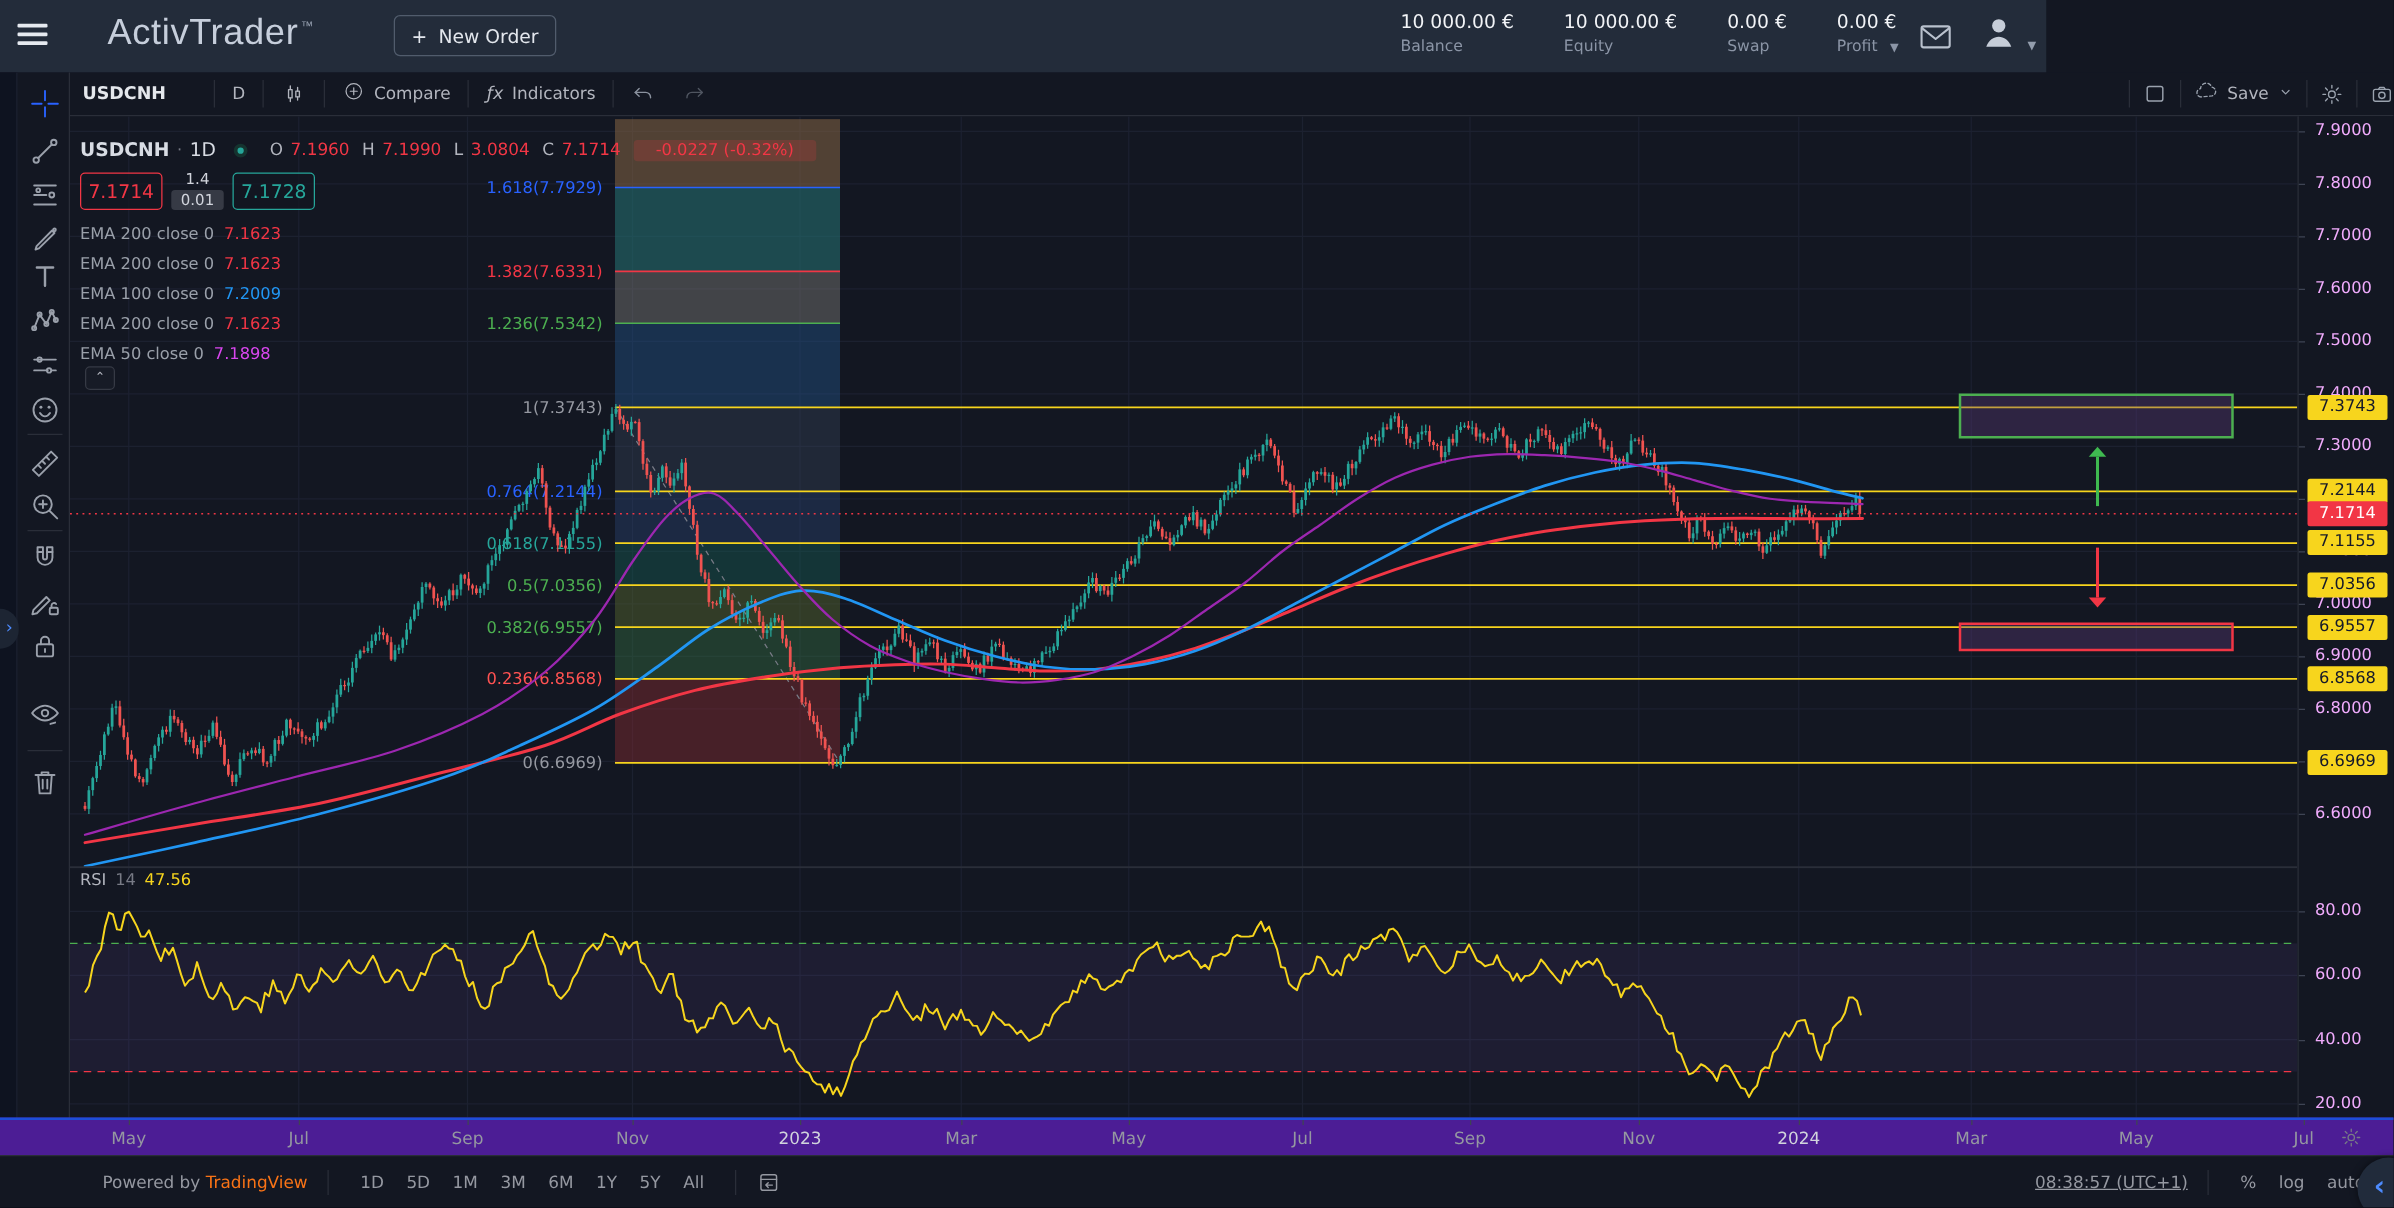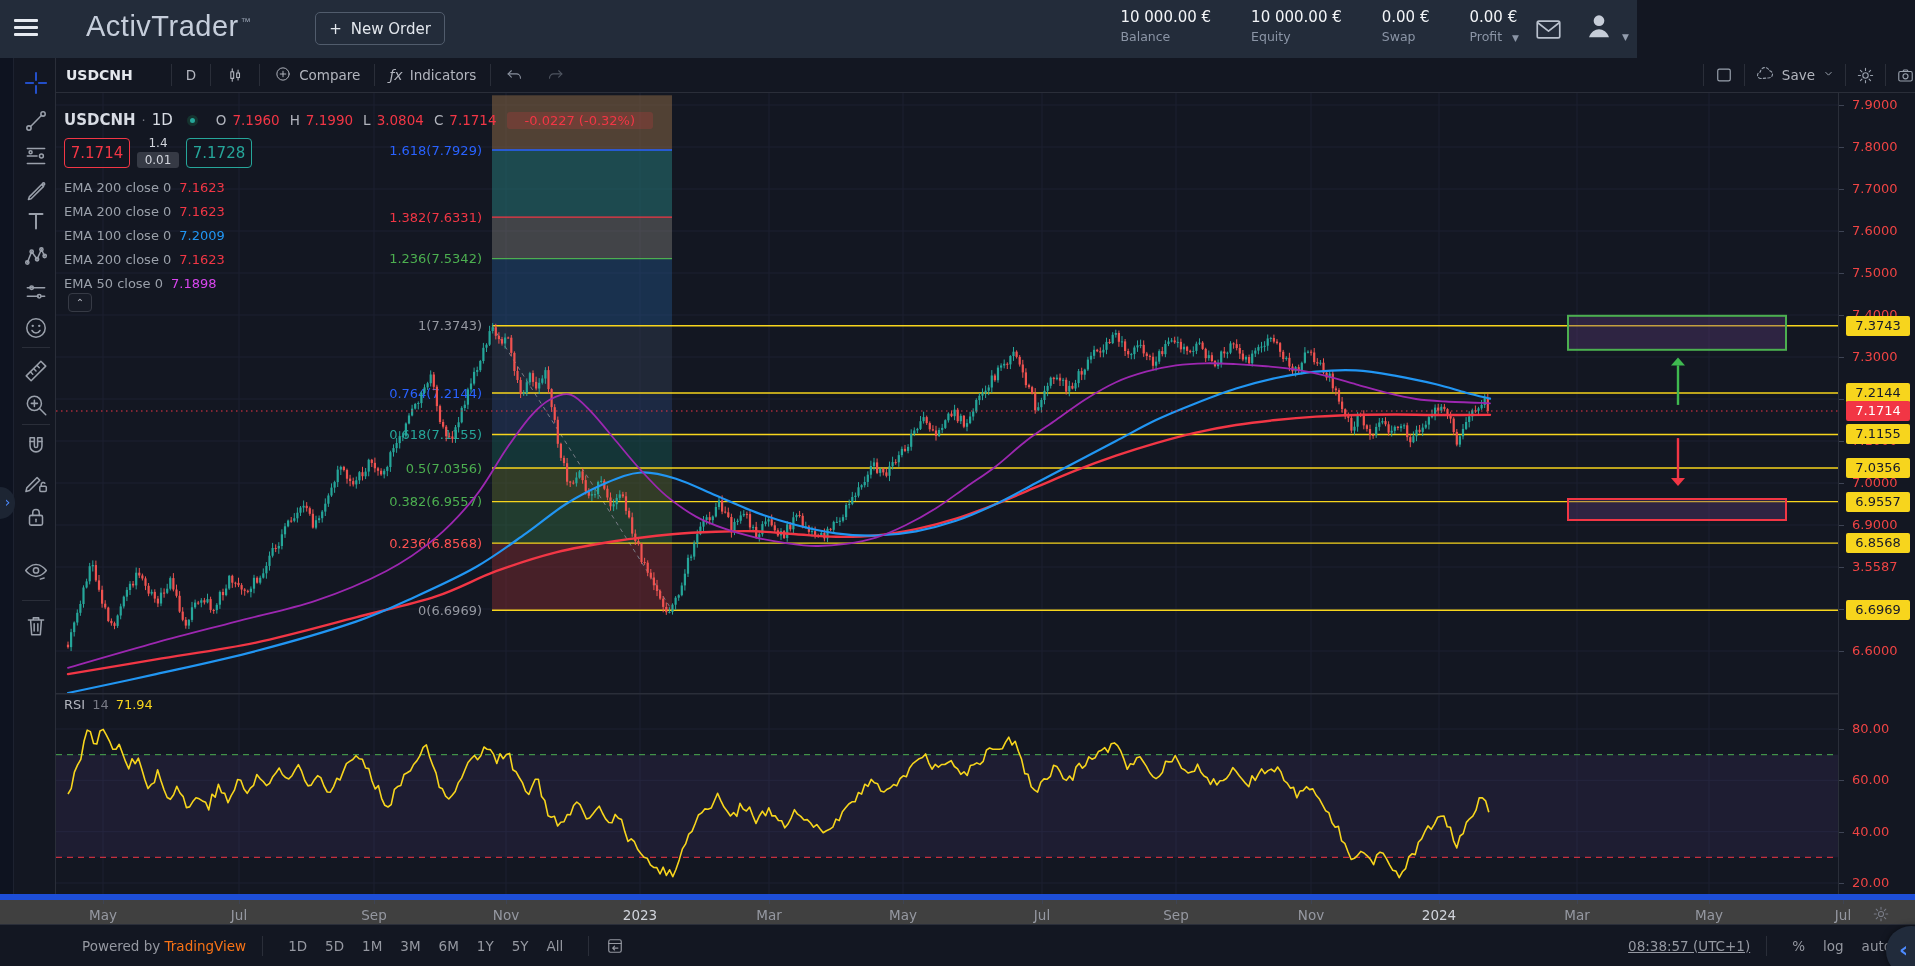--- a/index.html
+++ b/index.html
@@ -72,29 +72,29 @@
   .ema-row{ position:absolute; left:2px; height:20px; display:flex; gap:8px; align-items:center;
             font-size:13px; color:#9aa0aa; white-space:nowrap; cursor:pointer;}
   #collapse-btn{ position:absolute; left:6px; top:200px; width:24px; height:19px; background:#171b26;
       border:1px solid #363a45; border-radius:4px; color:#b2b5be; font-size:10px; line-height:17px; text-align:center; cursor:pointer;}
   #rsi-label{ position:absolute; left:8px; top:604px; display:flex; gap:7px; font-size:13px; z-index:5;}
   #rsi-label .n{ color:#b2b5be;} #rsi-label .p{ color:#787b86;} #rsi-label .v{ color:#f7d51d;}
 
   
   #price-axis{ position:absolute; left:1838px; top:93px; width:77px; height:801px; background:#131722;
       border-left:1px solid #2a2e39; cursor:ns-resize; }
-  .ax-tick{ position:absolute; left:13px; font-size:13px; color:#ef4444; }
+  .ax-tick{ position:absolute; left:13px; font-size:13px; color:#f0abfc; }
   .ax-dash{ position:absolute; left:0; width:5px; height:1px; background:#3e4454; }
   .badge{ position:absolute; left:7px; width:64px; height:20px; border-radius:2px; text-align:center;
           font-size:13px; line-height:20px; color:#15192a; background:#f7d51d; }
   .badge.red{ background:#f23645; color:#fff; }
 
   
-  #time-axis{ position:absolute; left:0; top:894px; width:1915px; height:30px; background:#404040;
-      border-top:6px solid #1d4ed8; cursor:ew-resize;}
+  #time-axis{ position:absolute; left:0; top:894px; width:1915px; height:30px; background:#4c1d95;
+      border-top:2px solid #1d4ed8; cursor:ew-resize;}
   .t-lab{ position:absolute; top:7px; font-size:13.5px; color:#9598a1; transform:translateX(-50%); }
   .t-lab.major{ color:#d1d4dc; }
   .t-tick{ position:absolute; top:0; width:1px; height:4px; background:#3e4454; }
   #axis-gear{ position:absolute; left:1872px; top:5px; color:#787b86; cursor:pointer;}
 
   
   #bottom-bar{ position:absolute; left:0; top:924px; width:1915px; height:42px; background:#131722;
       border-top:1px solid #2a2e39; display:flex; align-items:center; font-size:13.5px; color:#9598a1;}
   #bb-left{ display:flex; align-items:center; margin-left:82px; gap:0; }
   #powered{ white-space:nowrap; } #powered .brand{ color:#f97316; cursor:pointer; }
@@ -1387,21 +1387,21 @@
           <div class="ema-row" style="top: 180px;">
             <span>EMA 50 close 0</span>
             <span style="color:#d946ef">7.1898</span>
           </div>
         </div>
       <div id="collapse-btn">⌃</div>
     </div>
     <div id="rsi-label">
       <span class="n">RSI</span>
       <span class="p">14</span>
-      <span class="v">71.94</span>
+      <span class="v">47.56</span>
     </div>
   </div>
 
   <div id="price-axis">
       <div class="ax-dash" style="top:12px"></div>
       <div class="ax-tick" style="top:4px">7.9000</div>
       <div class="ax-dash" style="top:54px"></div>
       <div class="ax-tick" style="top:46px">7.8000</div>
       <div class="ax-dash" style="top:96px"></div>
       <div class="ax-tick" style="top:88px">7.7000</div>
@@ -1415,21 +1415,21 @@
       <div class="ax-tick" style="top:256px">7.3000</div>
       <div class="ax-dash" style="top:306px"></div>
       <div class="ax-tick" style="top:298px">7.2000</div>
       <div class="ax-dash" style="top:348px"></div>
       <div class="ax-tick" style="top:340px">7.1000</div>
       <div class="ax-dash" style="top:390px"></div>
       <div class="ax-tick" style="top:382px">7.0000</div>
       <div class="ax-dash" style="top:432px"></div>
       <div class="ax-tick" style="top:424px">6.9000</div>
       <div class="ax-dash" style="top:474px"></div>
-      <div class="ax-tick" style="top:466px">3.5587</div>
+      <div class="ax-tick" style="top:466px">6.8000</div>
       <div class="ax-dash" style="top:516px"></div>
       <div class="ax-tick" style="top:508px">6.7000</div>
       <div class="ax-dash" style="top:558px"></div>
       <div class="ax-tick" style="top:550px">6.6000</div>
       <div class="ax-dash" style="top:636px"></div>
       <div class="ax-tick" style="top:628px">80.00</div>
       <div class="ax-dash" style="top:687px"></div>
       <div class="ax-tick" style="top:679px">60.00</div>
       <div class="ax-dash" style="top:739px"></div>
       <div class="ax-tick" style="top:731px">40.00</div>

